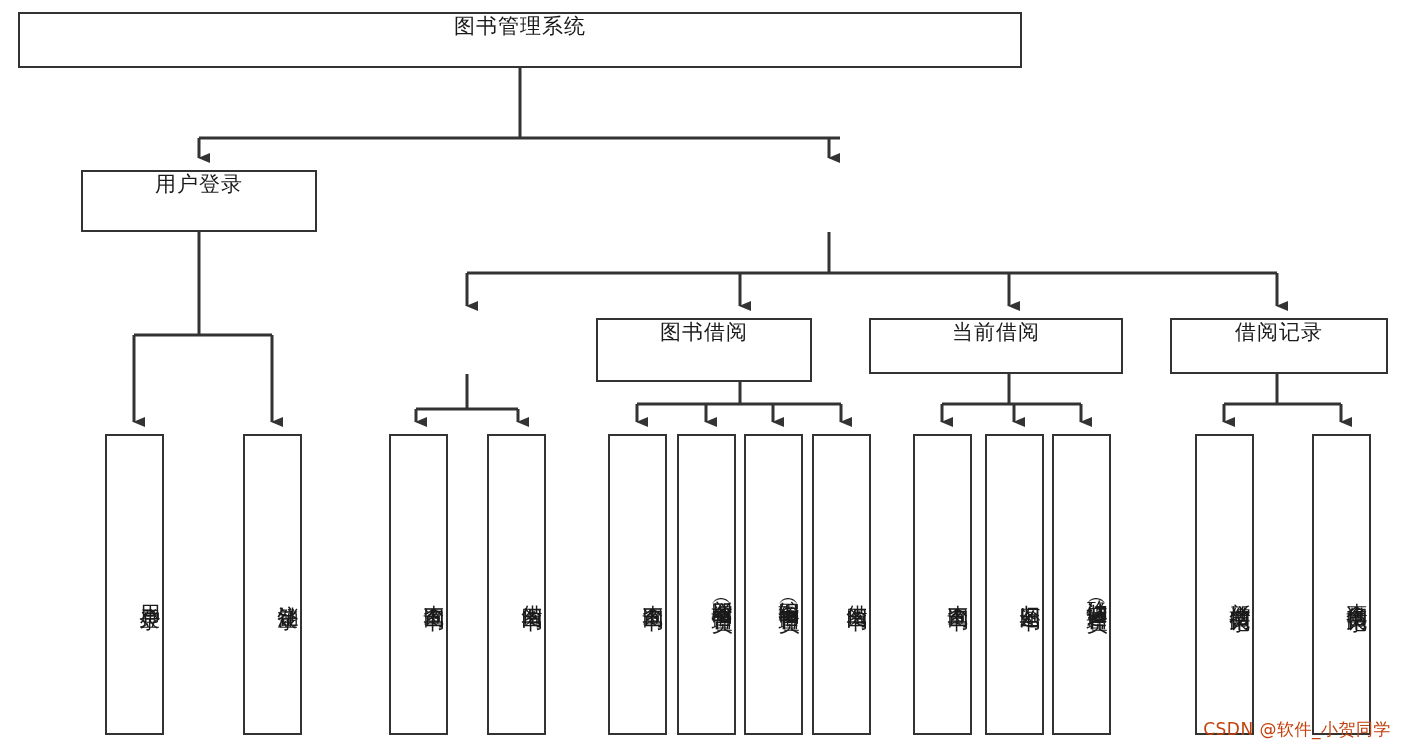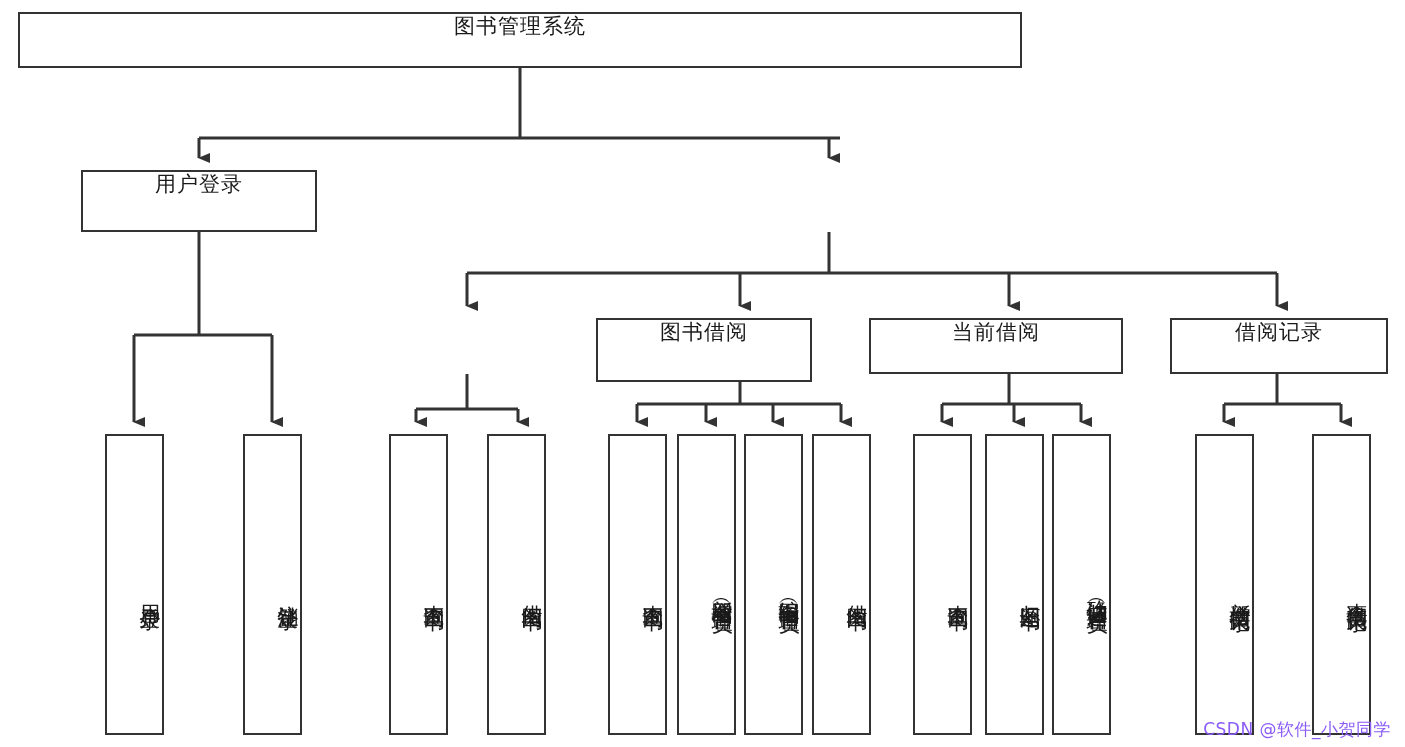--- a/index.html
+++ b/index.html
@@ -50,21 +50,21 @@
   }
   .node .label {
     display: block;
     line-height: 1.18;
   }
   #watermark {
     position: absolute;
     right: 14px;
     bottom: 6px;
     font-size: 17px;
-    color: #8b5cf6;
+    color: #c2410c;
     z-index: 5;
     white-space: nowrap;
     letter-spacing: 0.5px;
   }
 </style>
 </head>
 <body>
 
 <div id="canvas">
 

